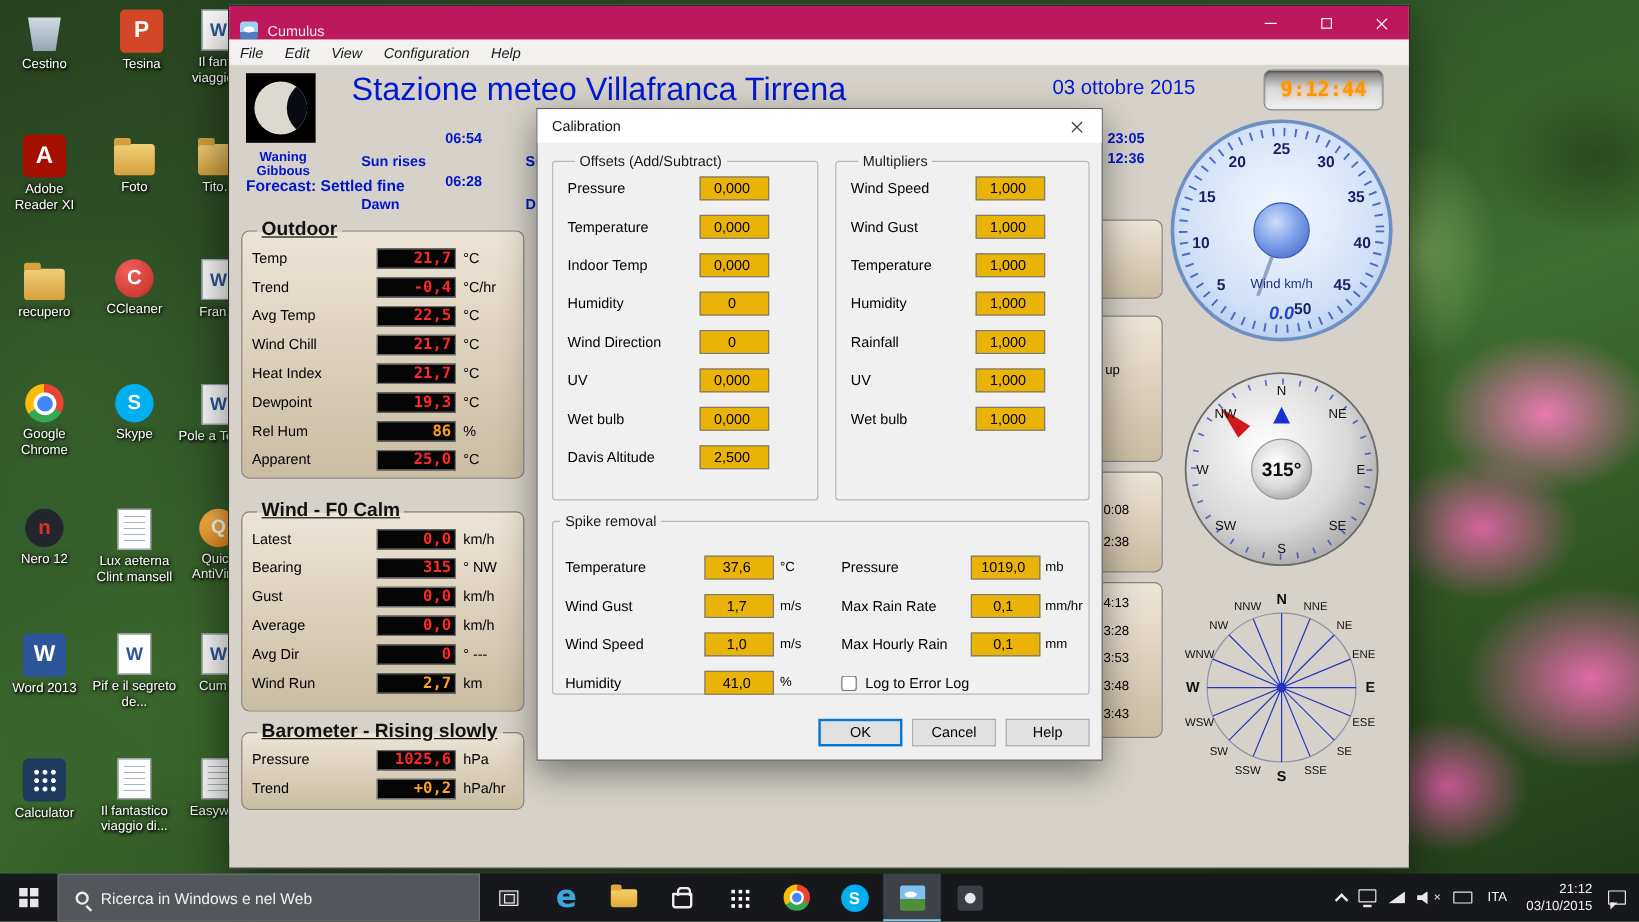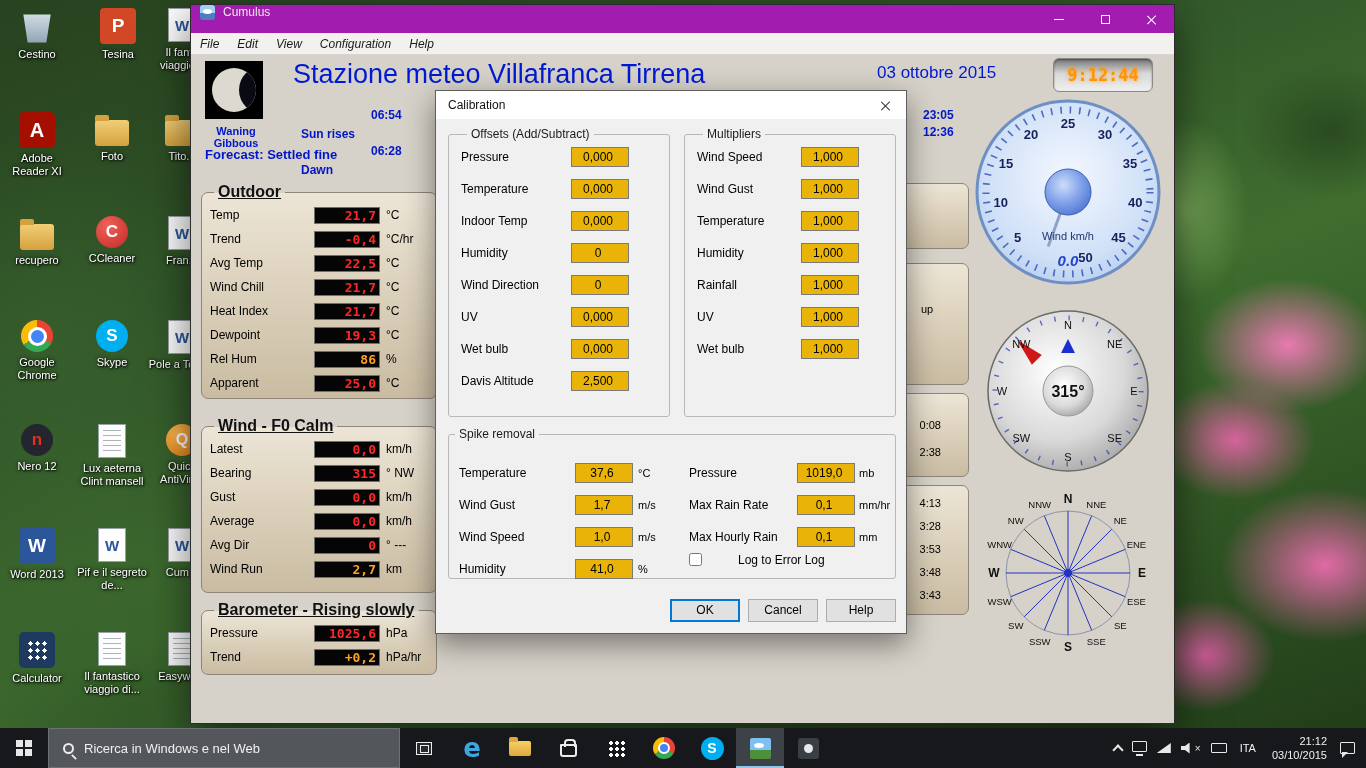--- a/index.html
+++ b/index.html
@@ -49,21 +49,21 @@
   .ic.doc::after { content:""; width:18px; height:22px;
     background:repeating-linear-gradient(180deg,#aab4bc 0 1px,transparent 1px 5px); }
   .ic.worddoc { background:#fdfdfd; border:1px solid #98a0a8; width:28px; height:34px; }
   .ic.worddoc::after { content:"W"; color:#2b579a; font-weight:bold; font-size:15px; }
   .ic.antivirus { background:radial-gradient(circle at 35% 30%,#ffb850,#e07f10); border-radius:50%; width:32px; height:32px; }
   .ic.antivirus::after { content:"Q"; color:#fff; font-weight:bold; font-size:16px; }
 
   
   .win { position:absolute; left:190px; top:4px; width:985px; height:720px; z-index:10;
          background:#d6d2c9; border:1px solid #2c2c2c; box-shadow:0 14px 40px rgba(0,0,0,.55); }
-  .tbar { position:absolute; left:0; top:0; right:0; height:28px; background:#a21caf; display:flex; align-items:flex-start; }
+  .tbar { position:absolute; left:0; top:0; right:0; height:28px; background:#be185d; display:flex; align-items:flex-end; }
   .tbar .appico { width:15px; height:15px; margin:0 8px 0 9px; border-radius:3px;
         background:linear-gradient(180deg,#9fd0f2 55%,#4d7ec2 55%); position:relative; }
   .tbar .appico::after { content:""; position:absolute; left:3px; top:4px; width:9px; height:5px; background:#fff; border-radius:50%; }
   .tbar .ttext { color:#eaeaea; font-size:12px; }
   .winctl { margin-left:auto; display:flex; height:28px; }
   .winbtn { width:46px; height:28px; display:flex; align-items:center; justify-content:center; cursor:pointer; }
   .gmin { width:10px; height:1px; background:#fff; }
   .gmax { width:9px; height:9px; border:1px solid #fff; }
   .gx { position:relative; width:11px; height:11px; }
   .gx::before,.gx::after { content:""; position:absolute; left:5px; top:0; width:1.4px; height:12px; background:#fff; }
@@ -115,21 +115,21 @@
   .cpt { font-size:11px; fill:#101010; text-anchor:middle; }
   .cval { font-size:16px; font-weight:bold; fill:#101010; text-anchor:middle; }
   .rpt { font-size:9.5px; fill:#101010; text-anchor:middle; }
   .rptc { font-size:12px; font-weight:bold; fill:#101010; text-anchor:middle; }
 
   .statusbar { position:absolute; left:0; right:0; bottom:0; height:20px; background:#2a2d31; }
   .stpanel { position:absolute; top:2px; height:16px; background:#d6d2c9; border:1px solid #8f8f8f;
              font-size:11px; color:#000; text-align:center; line-height:14px; }
 
   
-  .dialog { position:absolute; left:435px; top:90px; width:472px; height:544px; z-index:40;
+  .dialog { position:absolute; left:447px; top:90px; width:472px; height:544px; z-index:40;
             background:#f0f0f0; border:1px solid #5f5f5f; box-shadow:0 10px 28px rgba(0,0,0,.45);padding-left:28px; }
   .dtbar { position:absolute; left:0; top:0; right:0; height:28px; background:#ffffff; display:flex; align-items:center; }
   .dtitle { font-size:12px; color:#111; margin-left:12px; }
   .dclose { margin-left:auto; width:42px; height:28px; display:flex; align-items:center; justify-content:center; cursor:pointer; }
   .dx { position:relative; width:11px; height:11px; }
   .dx::before,.dx::after { content:""; position:absolute; left:5px; top:0; width:1.3px; height:12px; background:#333; }
   .dx::before { transform:rotate(45deg); } .dx::after { transform:rotate(-45deg); }
 
   fieldset.group { position:absolute; border:1px solid #b8b8b8; border-radius:3px; background:transparent; }
   fieldset.group legend { font-size:12px; color:#1a1a1a; padding:0 4px; margin-left:6px; }
@@ -138,21 +138,21 @@
   .dinput { width:58px; height:20px; border:1px solid #7a7a7a; background:#eab308; font-size:12px;
             text-align:center; padding-right:4px; font-family:"Liberation Sans",sans-serif; }
   .funit { width:38px; font-size:11px; color:#000; padding-left:5px; white-space:nowrap; }
   .g-offsets { left:12px; top:36px; width:222px; height:290px; padding:0 40px 0 12px; }
   .g-mult { left:248px; top:36px; width:212px; height:290px; padding:0 36px 0 12px; }
   .g-spike { left:12px; top:336px; width:448px; height:152px; }
   .spcol { position:absolute; top:16px; }
   .spcol.l { left:10px; width:212px; }
   .spcol.r { left:240px; width:200px; }
   .spcol.r .funit { width:34px; padding-left:4px; }
-  .chkrow { display:flex; align-items:flex-start; height:32px;gap:29px; }
+  .chkrow { display:flex; align-items:center; height:32px; }
   .chkrow input { width:13px; height:13px; margin-right:7px; }
   .chklab { font-size:12px; color:#000; }
   .dbtn { position:absolute; top:508px; width:70px; height:23px; background:#e1e1e1; border:1px solid #adadad;
           font-size:12px; color:#000; text-align:center; line-height:21px; cursor:pointer; }
   .dbtn.default { border:2px solid #0078d7; line-height:19px; }
 
   
   .taskbar { position:absolute; left:0; bottom:0; width:1366px; height:40px; background:#16181c; z-index:90; display:flex; align-items:stretch; }
   .startbtn { width:48px; display:flex; align-items:center; justify-content:center; cursor:pointer; }
   .winlogo { display:grid; grid-template-columns:7px 7px; grid-template-rows:7px 7px; gap:2px; }

